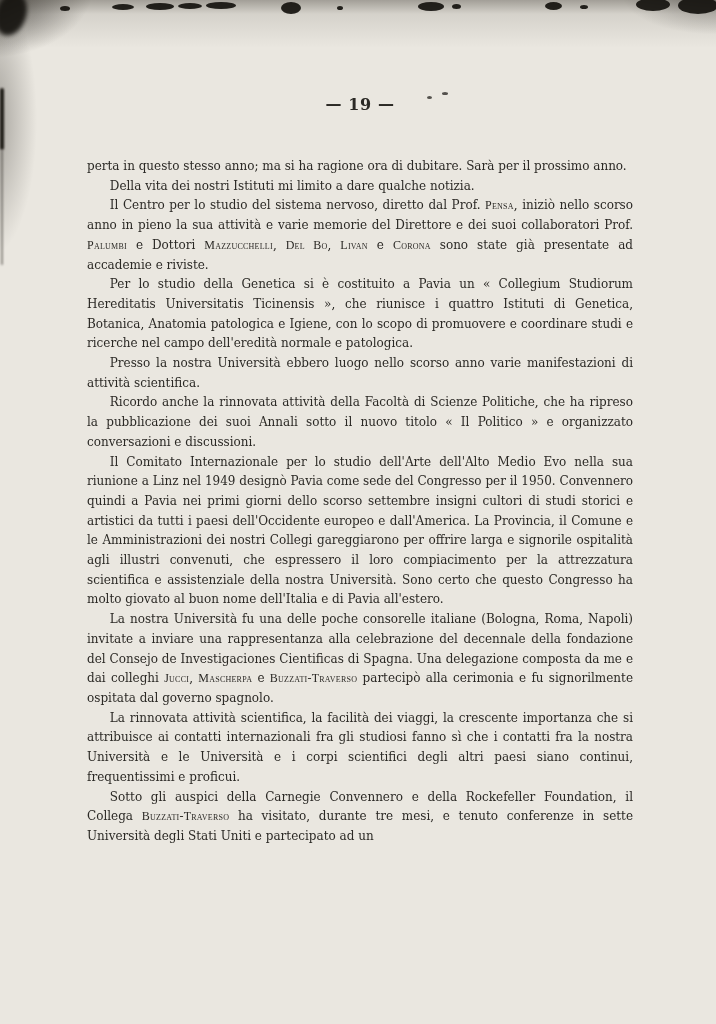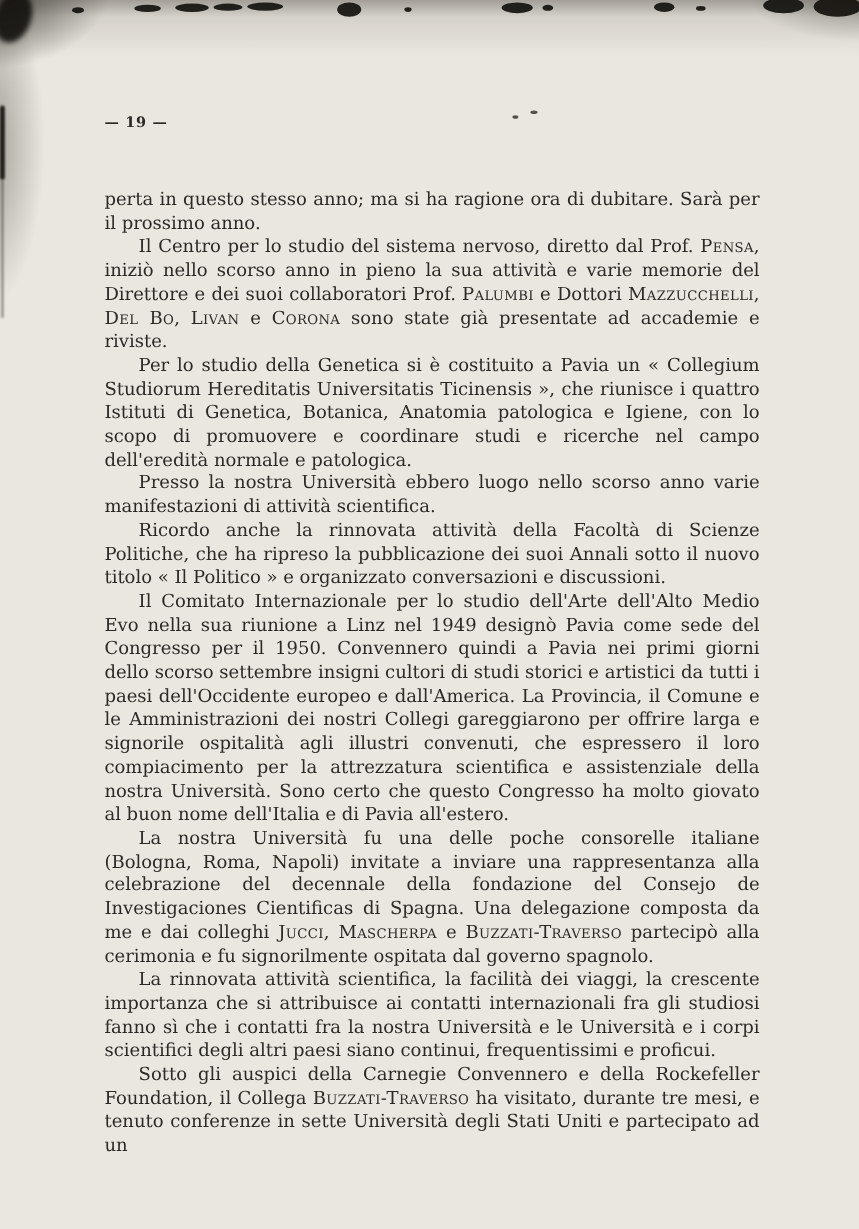--- a/index.html
+++ b/index.html
@@ -28,37 +28,37 @@
   }
   .sliver {
     position: absolute;
     background: #201d18;
     border-radius: 3px;
     filter: blur(1px);
   }
   .page-number {
     position: absolute;
     top: 95px; left: 87px; width: 546px;
-    text-align: left;
+    text-align: center;
     font-weight: 700;
-    font-size: 12px;
+    font-size: 16px;
     letter-spacing: 0.6px;
     color: var(--ink, #2b2925);
   }
   .text-block {
     position: absolute;
     top: 157px; left: 87px; width: 546px;
     color: var(--ink, #2b2925);
-    font-size: 15px;
+    font-size: 12px;
     line-height: 19.7px;
     text-align: justify;
   }
   .para { text-indent: 0; }
   .para.indent { text-indent: 1.9em; }
-  .sc { font-variant: small-caps; letter-spacing: 0.02em; }
+  .sc { font-variant: small-caps; letter-spacing: 0.02em; font-family: Liberation Serif, serif; }
 </style>
 </head>
 <body>
 
 <div class="scan">
 
   <div class="blot" style="left:-4px; top:-8px; width:30px; height:44px; transform:rotate(18deg); filter:blur(2px);"></div>
   <div class="blot" style="left:60px; top:6px; width:10px; height:5px;"></div>
   <div class="blot" style="left:112px; top:4px; width:22px; height:6px;"></div>
   <div class="blot" style="left:146px; top:3px; width:28px; height:7px;"></div>
@@ -76,20 +76,21 @@
   <div class="blot" style="left:427px; top:96px; width:5px; height:3px; opacity:.7;"></div>
   <div class="blot" style="left:442px; top:92px; width:6px; height:3px; opacity:.7;"></div>
 
   <div class="sliver" style="left:0; top:88px; width:4px; height:62px;"></div>
   <div class="sliver" style="left:1px; top:150px; width:2px; height:115px; opacity:.45;"></div>
 
   <div class="page-number">— 19 —</div>
 
   <div class="text-block">
       <p class="para"><span>perta in questo stesso anno; ma si ha ragione ora di dubitare. Sarà per il prossimo anno.</span></p>
+      <p class="para indent"><span>Della vita dei nostri Istituti mi limito a dare qualche notizia.</span></p>
       <p class="para indent"><span>Il Centro per lo studio del sistema nervoso, diretto dal Prof. </span><span class="sc">Pensa</span><span>, iniziò nello scorso anno in pieno la sua attività e varie memorie del Direttore e dei suoi collaboratori Prof. </span><span class="sc">Palumbi</span><span> e Dottori </span><span class="sc">Mazzucchelli</span><span>, </span><span class="sc">Del Bo</span><span>, </span><span class="sc">Livan</span><span> e </span><span class="sc">Corona</span><span> sono state già presentate ad accademie e riviste.</span></p>
       <p class="para indent"><span>Per lo studio della Genetica si è costituito a Pavia un « Collegium Studiorum Hereditatis Universitatis Ticinensis », che riunisce i quattro Istituti di Genetica, Botanica, Anatomia patologica e Igiene, con lo scopo di promuovere e coordinare studi e ricerche nel campo dell'eredità normale e patologica.</span></p>
       <p class="para indent"><span>Presso la nostra Università ebbero luogo nello scorso anno varie manifestazioni di attività scientifica.</span></p>
       <p class="para indent"><span>Ricordo anche la rinnovata attività della Facoltà di Scienze Politiche, che ha ripreso la pubblicazione dei suoi Annali sotto il nuovo titolo « Il Politico » e organizzato conversazioni e discussioni.</span></p>
       <p class="para indent"><span>Il Comitato Internazionale per lo studio dell'Arte dell'Alto Medio Evo nella sua riunione a Linz nel 1949 designò Pavia come sede del Congresso per il 1950. Convennero quindi a Pavia nei primi giorni dello scorso settembre insigni cultori di studi storici e artistici da tutti i paesi dell'Occidente europeo e dall'America. La Provincia, il Comune e le Amministrazioni dei nostri Collegi gareggiarono per offrire larga e signorile ospitalità agli illustri convenuti, che espressero il loro compiacimento per la attrezzatura scientifica e assistenziale della nostra Università. Sono certo che questo Congresso ha molto giovato al buon nome dell'Italia e di Pavia all'estero.</span></p>
       <p class="para indent"><span>La nostra Università fu una delle poche consorelle italiane (Bologna, Roma, Napoli) invitate a inviare una rappresentanza alla celebrazione del decennale della fondazione del Consejo de Investigaciones Cientificas di Spagna. Una delegazione composta da me e dai colleghi </span><span class="sc">Jucci</span><span>, </span><span class="sc">Mascherpa</span><span> e </span><span class="sc">Buzzati-Traverso</span><span> partecipò alla cerimonia e fu signorilmente ospitata dal governo spagnolo.</span></p>
       <p class="para indent"><span>La rinnovata attività scientifica, la facilità dei viaggi, la crescente importanza che si attribuisce ai contatti internazionali fra gli studiosi fanno sì che i contatti fra la nostra Università e le Università e i corpi scientifici degli altri paesi siano continui, frequentissimi e proficui.</span></p>
       <p class="para indent"><span>Sotto gli auspici della Carnegie Convennero e della Rockefeller Foundation, il Collega </span><span class="sc">Buzzati-Traverso</span><span> ha visitato, durante tre mesi, e tenuto conferenze in sette Università degli Stati Uniti e partecipato ad un</span></p>
     </div>
 

